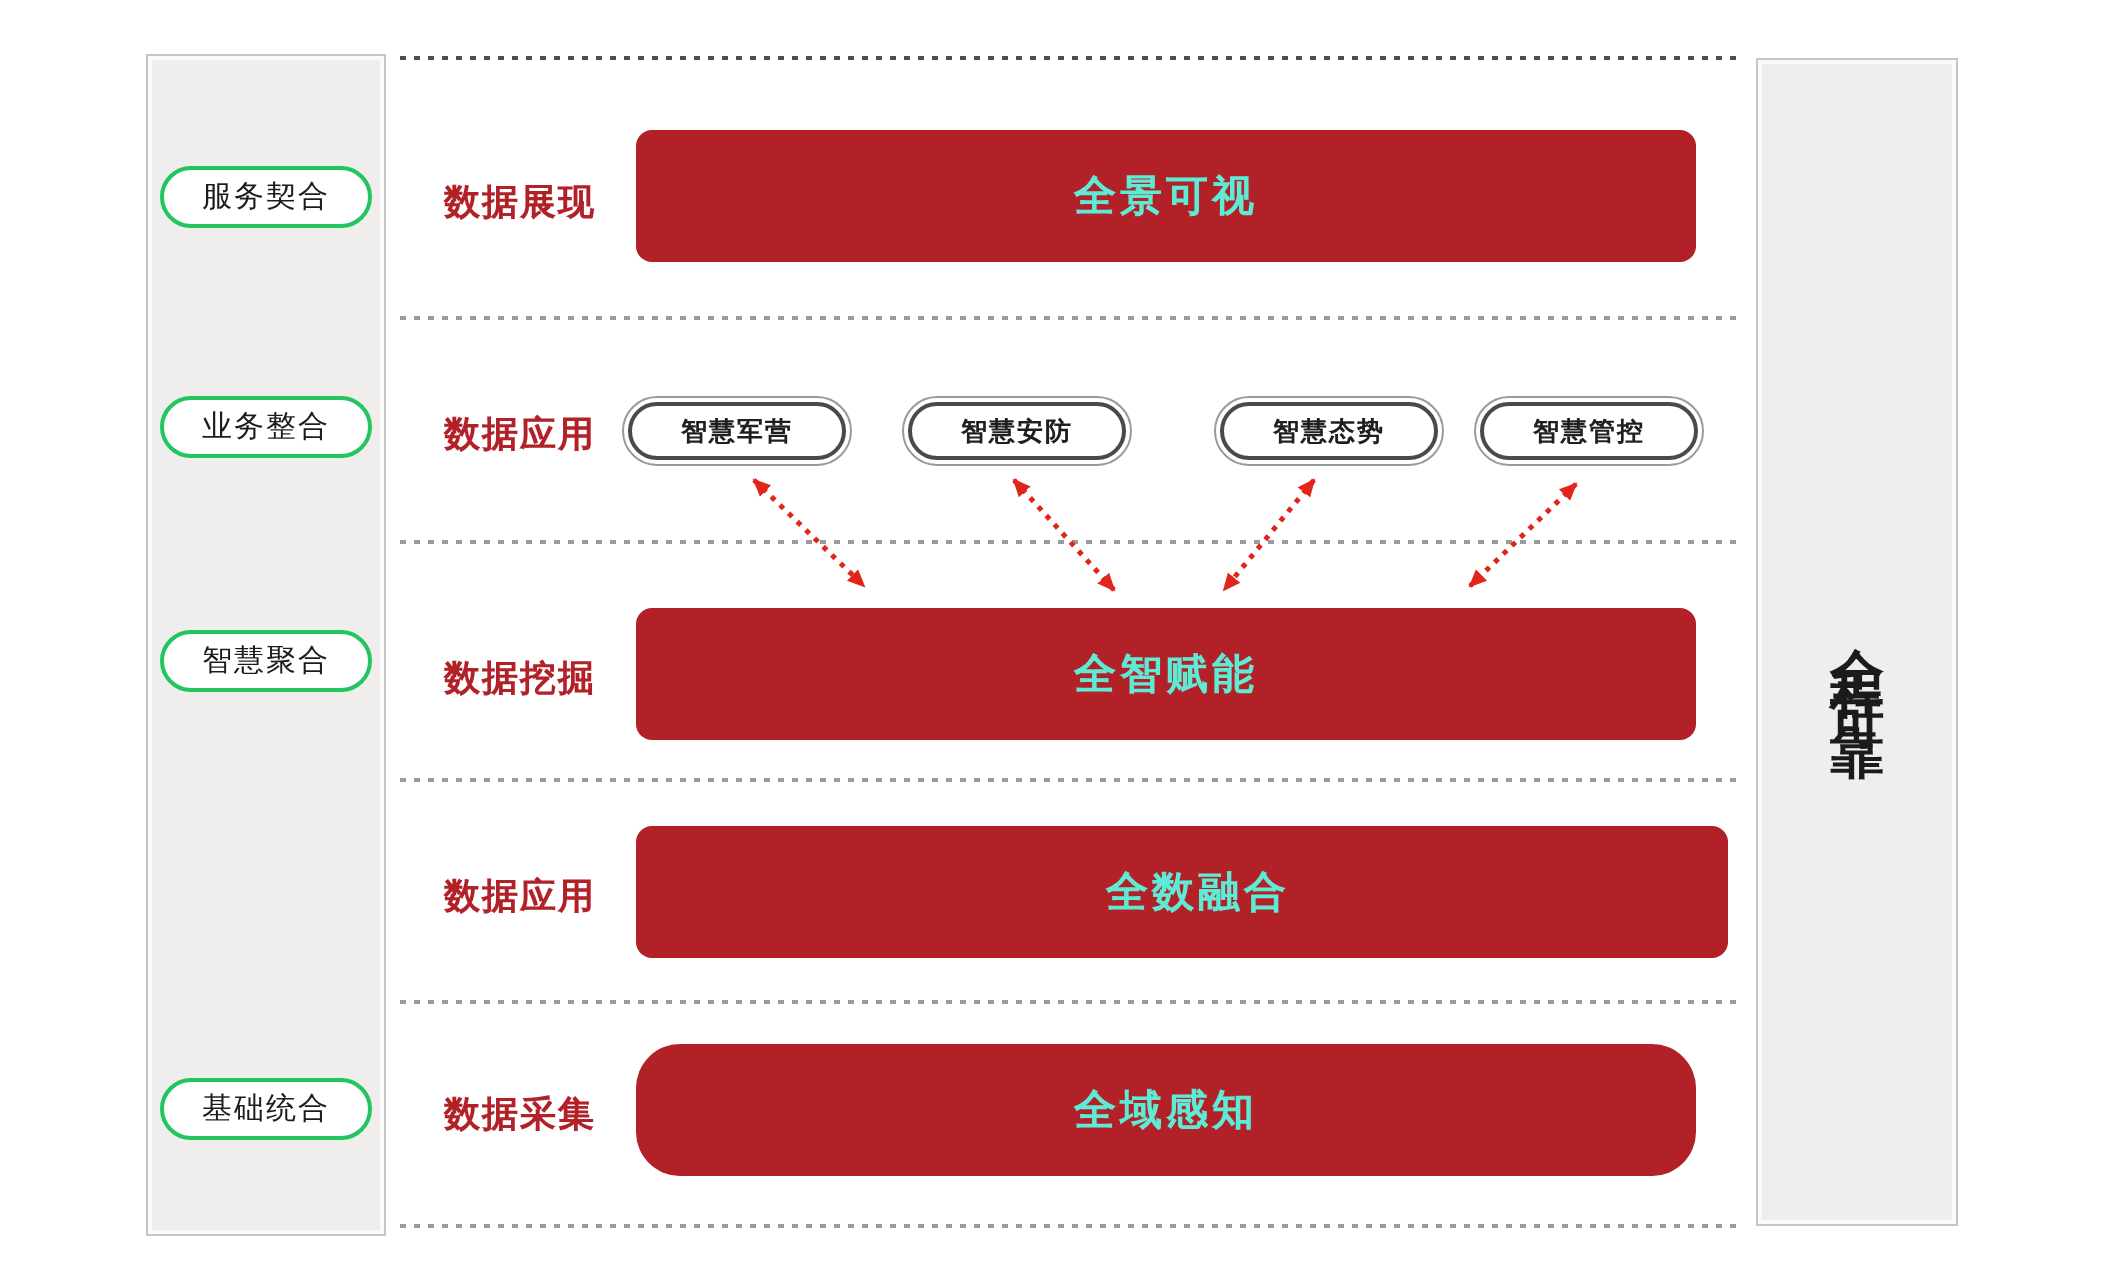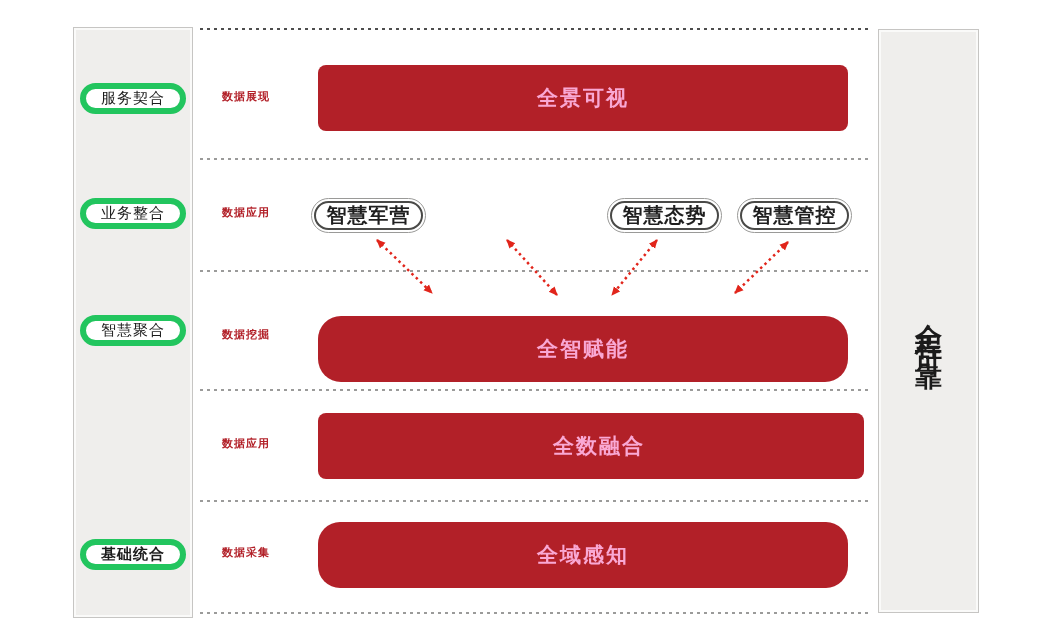--- a/index.html
+++ b/index.html
@@ -23,63 +23,63 @@
   .rail{
     position:absolute;background:var(--rail-bg);
     border:1px solid var(--rail-border);
     box-shadow:inset 0 0 0 2px #fafaf9;
     box-sizing:border-box;
   }
   .rail-left{left:73px;top:27px;width:120px;height:591px;}
   .rail-right{left:878px;top:29px;width:101px;height:584px;display:flex;align-items:center;justify-content:center;}
   .rail-pill{
     position:absolute;left:80px;width:106px;height:31px;
-    background:#ffffff;border:6px solid #22c55e;border-radius:16px;
+    background:#ffffff;border:2px solid #22c55e;border-radius:16px;
     display:flex;align-items:center;justify-content:center;
     font-size:15px;font-weight:500;color:var(--ink);letter-spacing:1px;
     box-sizing:border-box;
   }
-  .rp-0{top:83px;} .rp-1{top:198px;} .rp-2{top:315px;} .rp-3{top:430px;} .rp-4{top:539px;font-weight:bold;}
+  .rp-0{top:83px;} .rp-1{top:198px;} .rp-2{top:315px;} .rp-3{top:430px;} .rp-4{top:539px;}
   .vertical-title{
     writing-mode:vertical-rl;text-orientation:upright;
     font-size:27px;font-weight:bold;color:#1B1B1B;letter-spacing:13px;
     padding-top:13px;
   }
   
   .sep{
     position:absolute;left:200px;width:668px;height:2px;
     background:repeating-linear-gradient(90deg,var(--sep-gray) 0 3px,transparent 3px 7px);
   }
   .sep-dark{background:repeating-linear-gradient(90deg,var(--sep-dark) 0 3px,transparent 3px 7px);}
   .sep-0{top:28px;} .sep-1{top:158px;} .sep-2{top:270px;} .sep-3{top:389px;} .sep-4{top:500px;} .sep-5{top:612px;}
   
   .layer-label{
     position:absolute;left:222px;width:90px;
-    font-size:11px;font-weight:bold;color:var(--label-red);letter-spacing:1px;
+    font-size:18px;font-weight:bold;color:var(--label-red);letter-spacing:1px;
   }
   .ll-0{top:89px;} .ll-1{top:205px;} .ll-2{top:327px;} .ll-3{top:436px;} .ll-4{top:545px;}
   
   .bar{
     position:absolute;left:318px;width:530px;height:66px;
     background:var(--bar-red);border-radius:8px;
     display:flex;align-items:center;justify-content:center;
-    color:#f9a8d4;font-size:21px;font-weight:bold;letter-spacing:2px;
+    color:#5eead4;font-size:21px;font-weight:bold;letter-spacing:2px;
   }
-  .bar-0{top:65px;} .bar-1{top:316px;border-radius:23px;} .bar-2{top:413px;padding-left:16px;} .bar-3{top:522px;border-radius:22px;}
+  .bar-0{top:65px;} .bar-1{top:304px;} .bar-2{top:413px;padding-left:16px;} .bar-3{top:522px;border-radius:22px;}
   
   .app-pill{
     position:absolute;top:198px;width:115px;height:35px;
     background:#ffffff;border:1px solid var(--pill-outer);border-radius:19px;
     padding:2px;box-sizing:border-box;
   }
   .app-pill .inner{
     width:100%;height:100%;box-sizing:border-box;
     border:2px solid var(--pill-inner);border-radius:15px;background:#ffffff;
     display:flex;align-items:center;justify-content:center;
-    font-size:20px;font-weight:bold;color:#1F1F1F;letter-spacing:1px;
+    font-size:13px;font-weight:bold;color:#1F1F1F;letter-spacing:1px;
   }
   .ap-0{left:311px;} .ap-1{left:451px;} .ap-2{left:607px;} .ap-3{left:737px;}
   
   .arrows{position:absolute;left:340px;top:232px;width:470px;height:72px;}
 </style>
 </head>
 <body>
 
 <div class="canvas">
 
@@ -107,20 +107,23 @@
   <div class="layer-label ll-4">数据采集</div>
 
   <div class="bar bar-0">全景可视</div>
   <div class="bar bar-1">全智赋能</div>
   <div class="bar bar-2">全数融合</div>
   <div class="bar bar-3">全域感知</div>
 
   <div class="app-pill ap-0">
     <div class="inner">智慧军营</div>
   </div>
+  <div class="app-pill ap-1">
+    <div class="inner">智慧安防</div>
+  </div>
   <div class="app-pill ap-2">
     <div class="inner">智慧态势</div>
   </div>
   <div class="app-pill ap-3">
     <div class="inner">智慧管控</div>
   </div>
 
   <svg class="arrows" viewBox="0 0 470 72" xmlns="http://www.w3.org/2000/svg">
     <defs>
       <marker id="ah" markerUnits="userSpaceOnUse" markerWidth="11" markerHeight="11" refX="8" refY="5" orient="auto-start-reverse">

